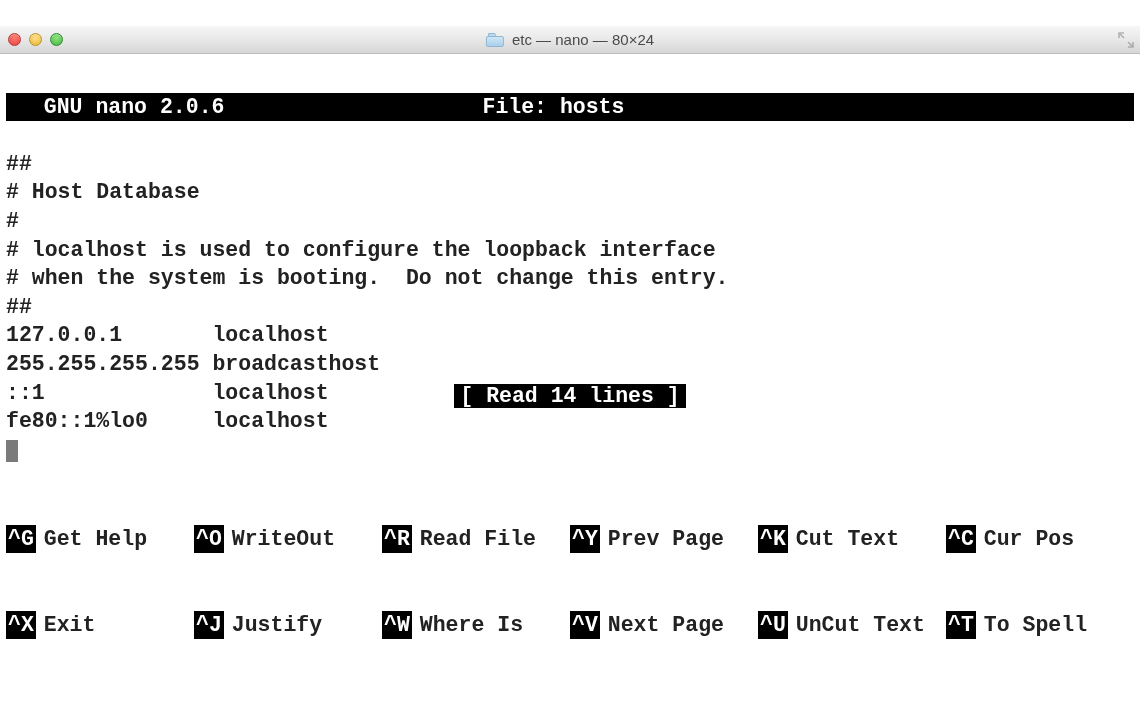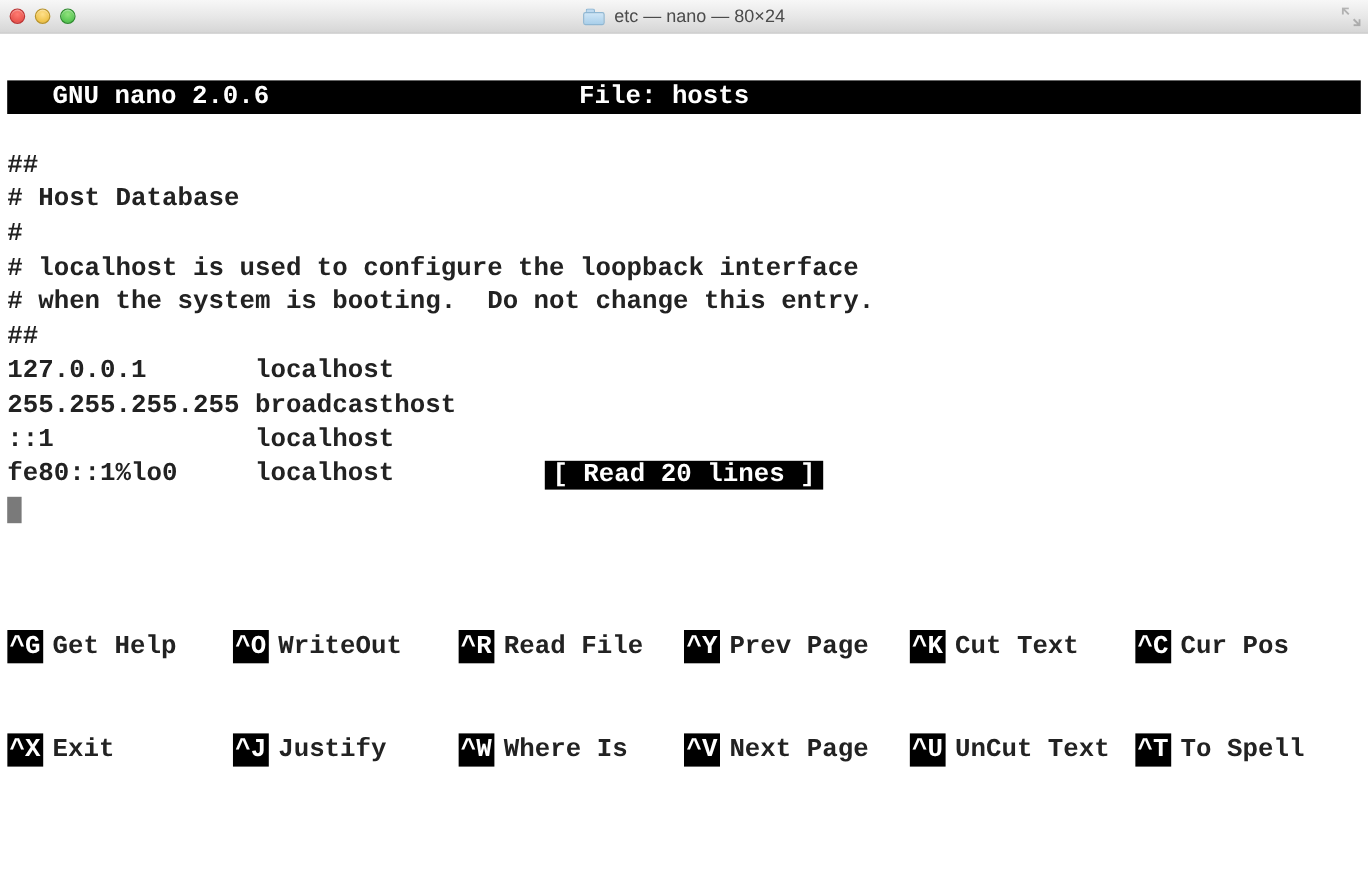--- a/index.html
+++ b/index.html
@@ -12,20 +12,21 @@
   }
   
   .titlebar {
     height: 28px;
     background: linear-gradient(to bottom, #f7f7f7 0%, #e8e8e8 50%, #d6d6d6 100%);
     border-bottom: 1px solid #bdbdbd;
     display: flex;
     align-items: center;
     position: relative;
     padding: 0 8px;
+    margin-top: 26px;
   }
   .traffic-lights {
     display: flex;
     gap: 8px;
     align-items: center;
   }
   .tl {
     width: 13px; height: 13px;
     border-radius: 50%;
     border: 1px solid rgba(0,0,0,0.25);
@@ -173,18 +174,18 @@
 ##
 127.0.0.1       localhost
 255.255.255.255 broadcasthost
 ::1             localhost
 fe80::1%lo0     localhost</span>
 <span class="cursor"></span>
   </div>
 </div>
 
 <div class="footer term">
-  <div class="status-line"><span class="status-pill">[ Read 20 lines ]</span></div>
+  <div class="status-line"><span class="status-pill">[ Read 14 lines ]</span></div>
   <div class="help-rows">
     <div class="help-row" id="help-row1"><span class="help-cell"><span class="key">^G</span><span>Get Help</span></span><span class="help-cell"><span class="key">^O</span><span>WriteOut</span></span><span class="help-cell"><span class="key">^R</span><span>Read File</span></span><span class="help-cell"><span class="key">^Y</span><span>Prev Page</span></span><span class="help-cell"><span class="key">^K</span><span>Cut Text</span></span><span class="help-cell"><span class="key">^C</span><span>Cur Pos</span></span></div>
     <div class="help-row" id="help-row2"><span class="help-cell"><span class="key">^X</span><span>Exit</span></span><span class="help-cell"><span class="key">^J</span><span>Justify</span></span><span class="help-cell"><span class="key">^W</span><span>Where Is</span></span><span class="help-cell"><span class="key">^V</span><span>Next Page</span></span><span class="help-cell"><span class="key">^U</span><span>UnCut Text</span></span><span class="help-cell"><span class="key">^T</span><span>To Spell</span></span></div>
   </div>
 </div>
 
 </body></html>

